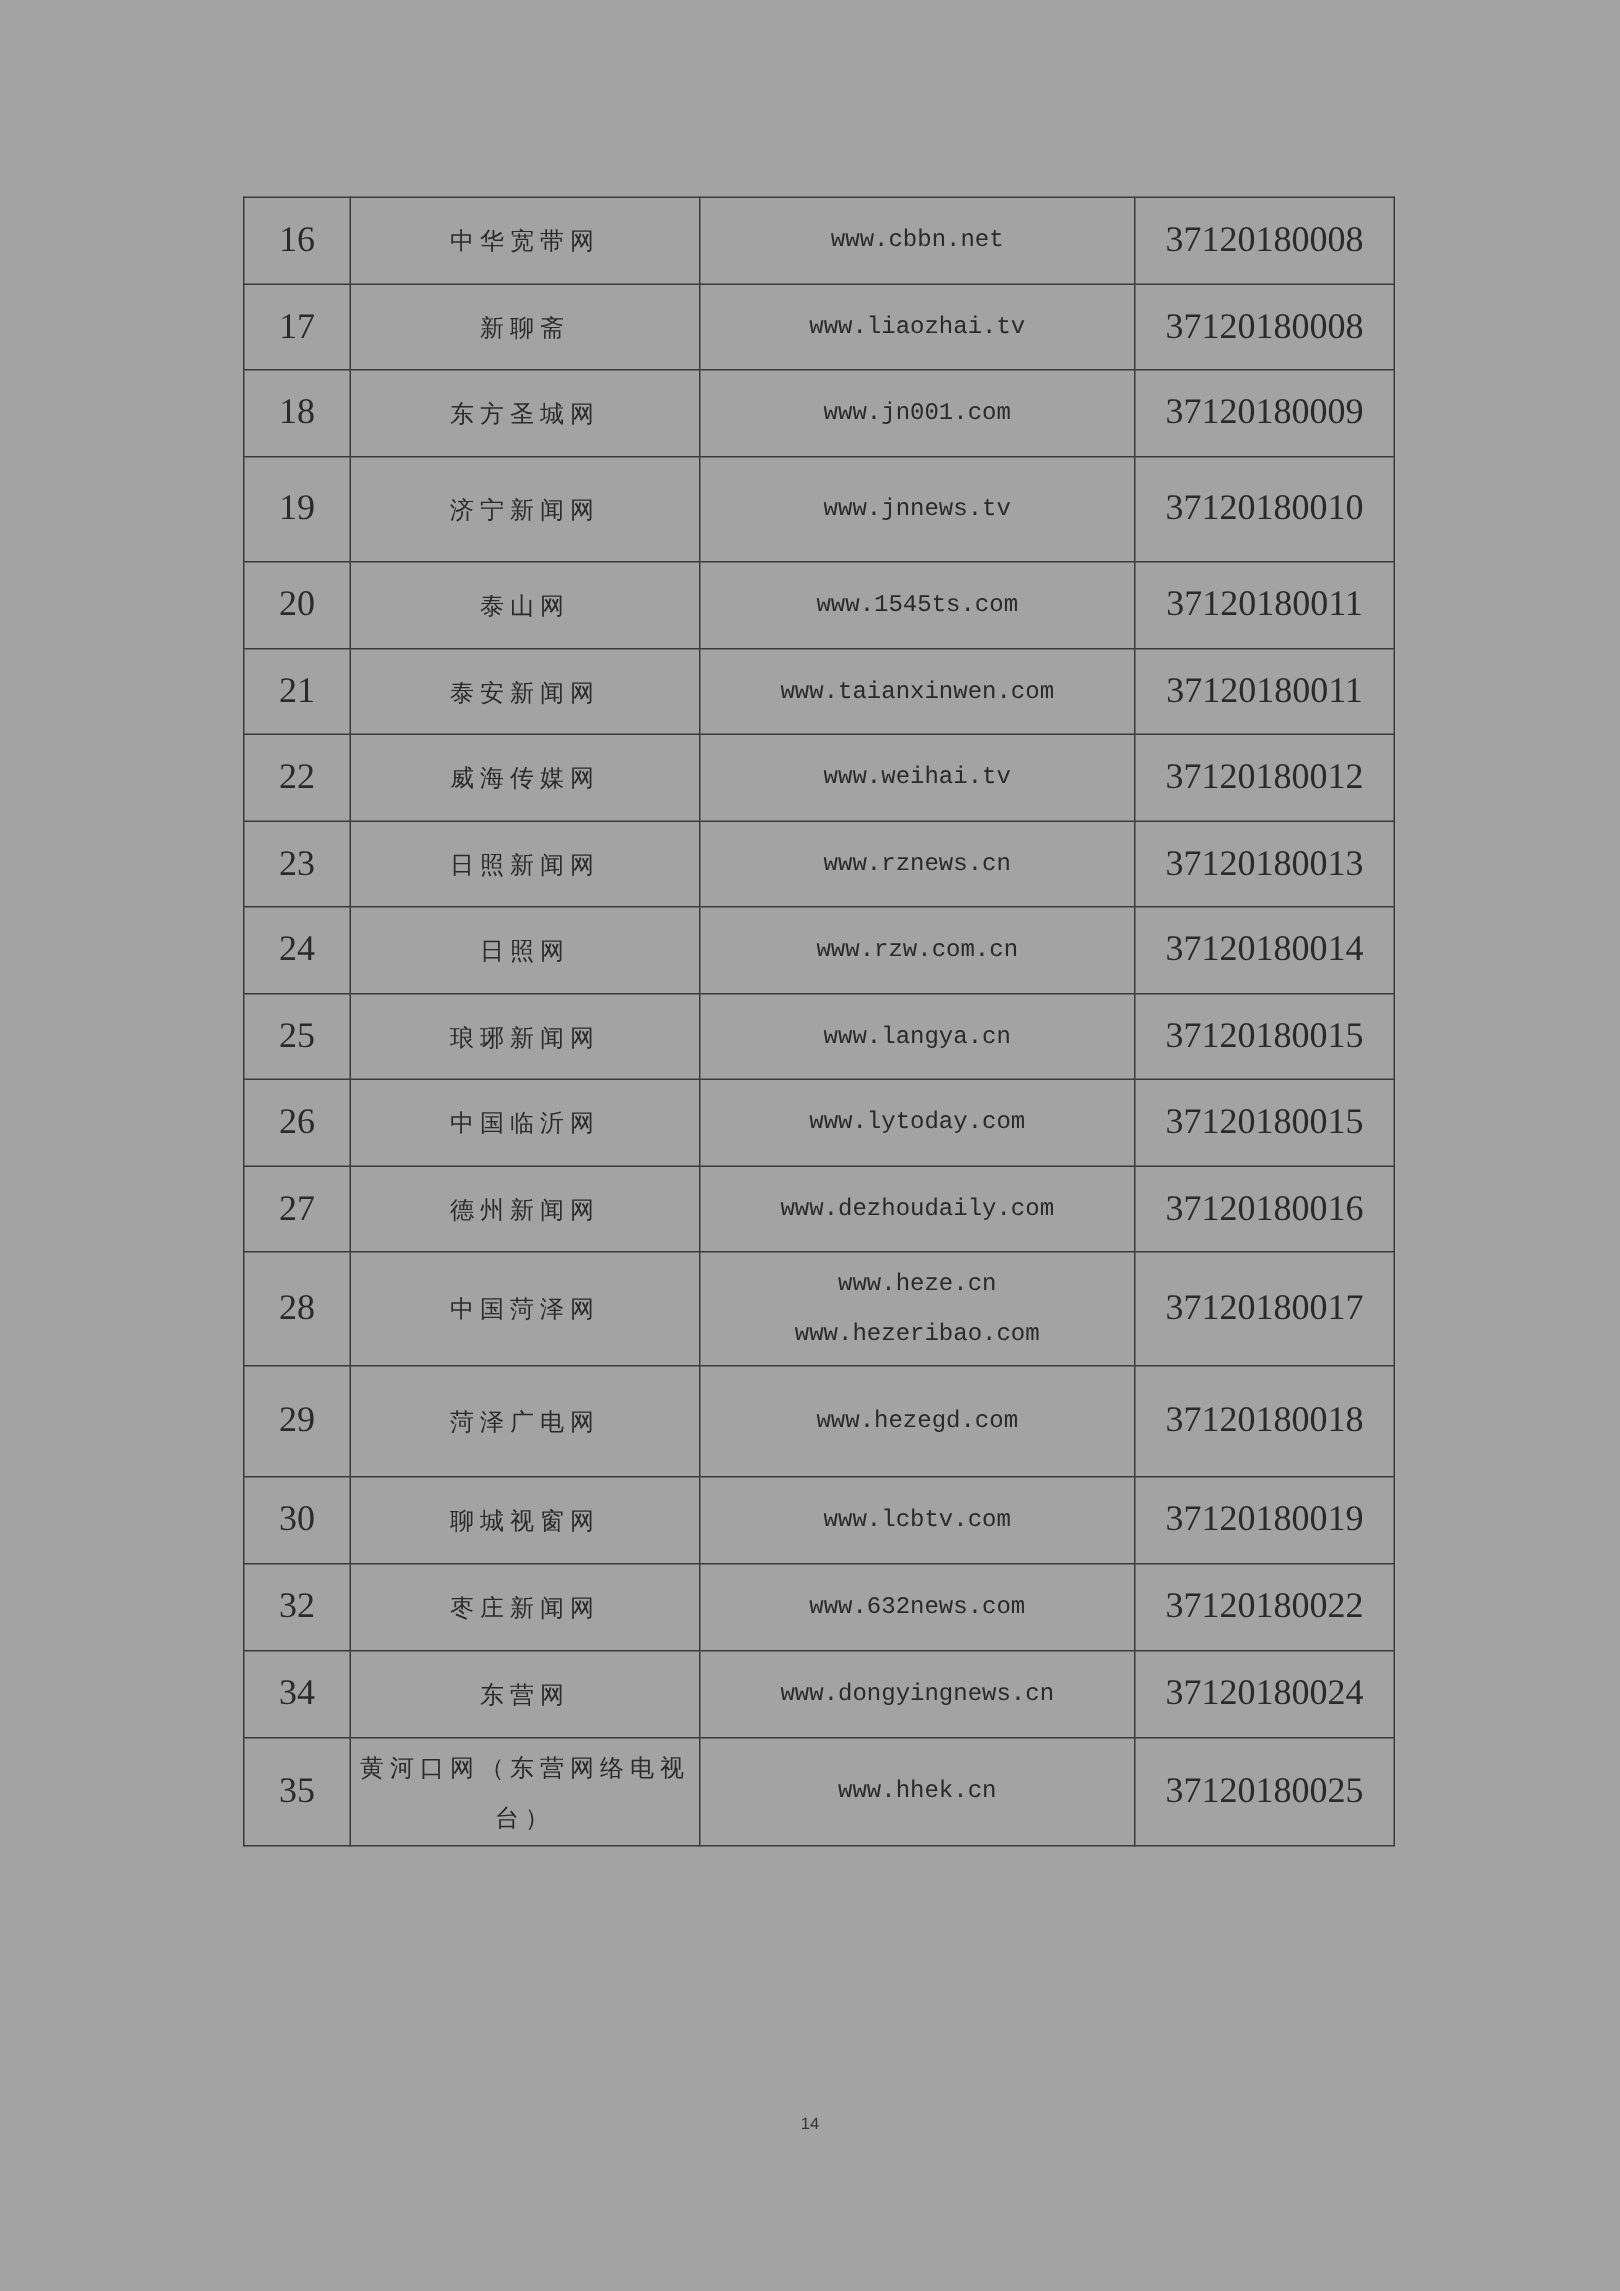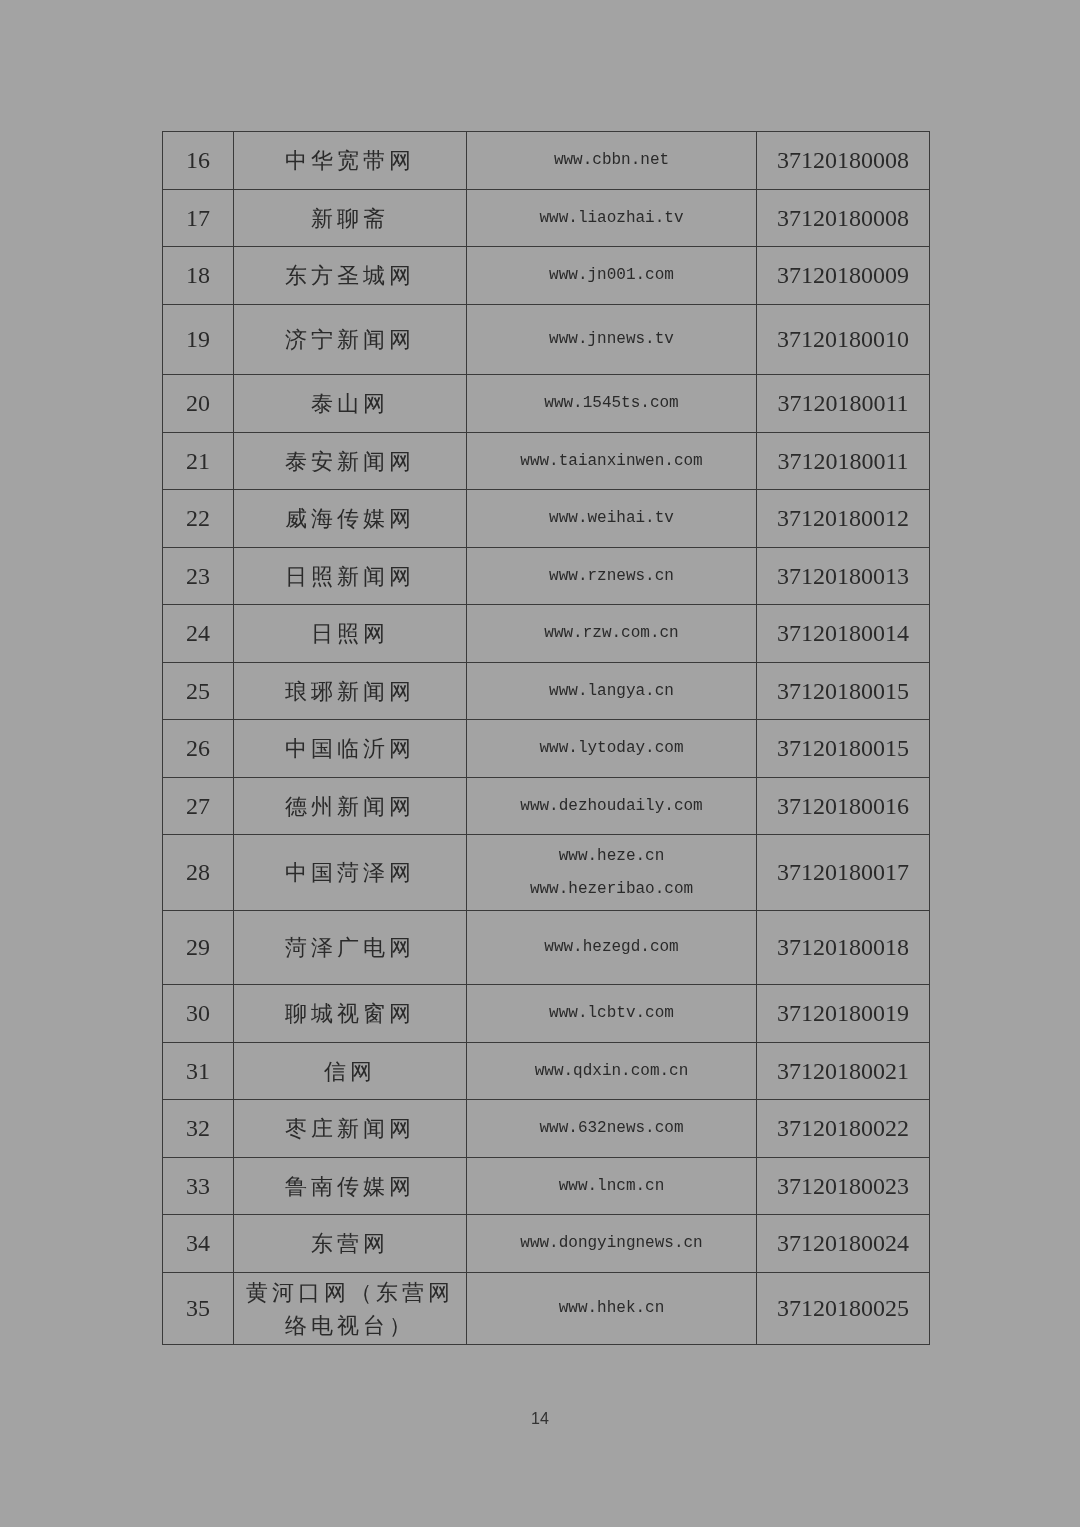--- a/index.html
+++ b/index.html
@@ -14,29 +14,29 @@
     color: #2a2a2a;
   }
   table.list td {
     border: 1.4px solid #3a3a3a;
     text-align: center;
     vertical-align: middle;
     padding: 0 4px;
     line-height: 33px;
   }
   td.c-no { width: 62px; font-family: "Liberation Serif", "DejaVu Serif", serif; font-size: 24px; }
-  td.c-name { width: 224px; font-size: 22px; letter-spacing: 4px; line-height: 36px; }
+  td.c-name { width: 224px; font-size: 16px; letter-spacing: 4px; line-height: 36px; }
   td.c-url { width: 281px; font-family: Liberation Mono, monospace; font-size: 16px; }
   td.c-code { width: 164px; font-family: "Liberation Serif", "DejaVu Serif", serif; font-size: 24px; }
   .url-line { display: block; }
   .page-num {
     position: absolute; left: 0; width: 1080px; top: 1410px;
     text-align: center;
     font-family: "Liberation Sans", "DejaVu Sans", sans-serif;
-    font-size: 16px; color: #333333;
+    font-size: 11px; color: #333333;
   }
 </style>
 </head>
 <body>
 
 <div class="page">
   <table class="list">
     <tbody id="tbody">
         <tr style="height: 58px;">
           <td class="c-no">16</td>
@@ -152,43 +152,27 @@
           <td class="c-code">37120180018</td>
         </tr>
         <tr style="height: 58px;">
           <td class="c-no">30</td>
           <td class="c-name">聊城视窗网</td>
           <td class="c-url">
             <span class="url-line">www.lcbtv.com</span>
           </td>
           <td class="c-code">37120180019</td>
         </tr>
-        <tr style="height: 57px;">
-          <td class="c-no">31</td>
-          <td class="c-name">信网</td>
-          <td class="c-url">
-            <span class="url-line">www.qdxin.com.cn</span>
-          </td>
-          <td class="c-code">37120180021</td>
-        </tr>
         <tr style="height: 58px;">
           <td class="c-no">32</td>
           <td class="c-name">枣庄新闻网</td>
           <td class="c-url">
             <span class="url-line">www.632news.com</span>
           </td>
           <td class="c-code">37120180022</td>
-        </tr>
-        <tr style="height: 57px;">
-          <td class="c-no">33</td>
-          <td class="c-name">鲁南传媒网</td>
-          <td class="c-url">
-            <span class="url-line">www.lncm.cn</span>
-          </td>
-          <td class="c-code">37120180023</td>
         </tr>
         <tr style="height: 58px; margin-left: 18px;">
           <td class="c-no">34</td>
           <td class="c-name">东营网</td>
           <td class="c-url">
             <span class="url-line">www.dongyingnews.cn</span>
           </td>
           <td class="c-code">37120180024</td>
         </tr>
         <tr style="height: 72px;">

